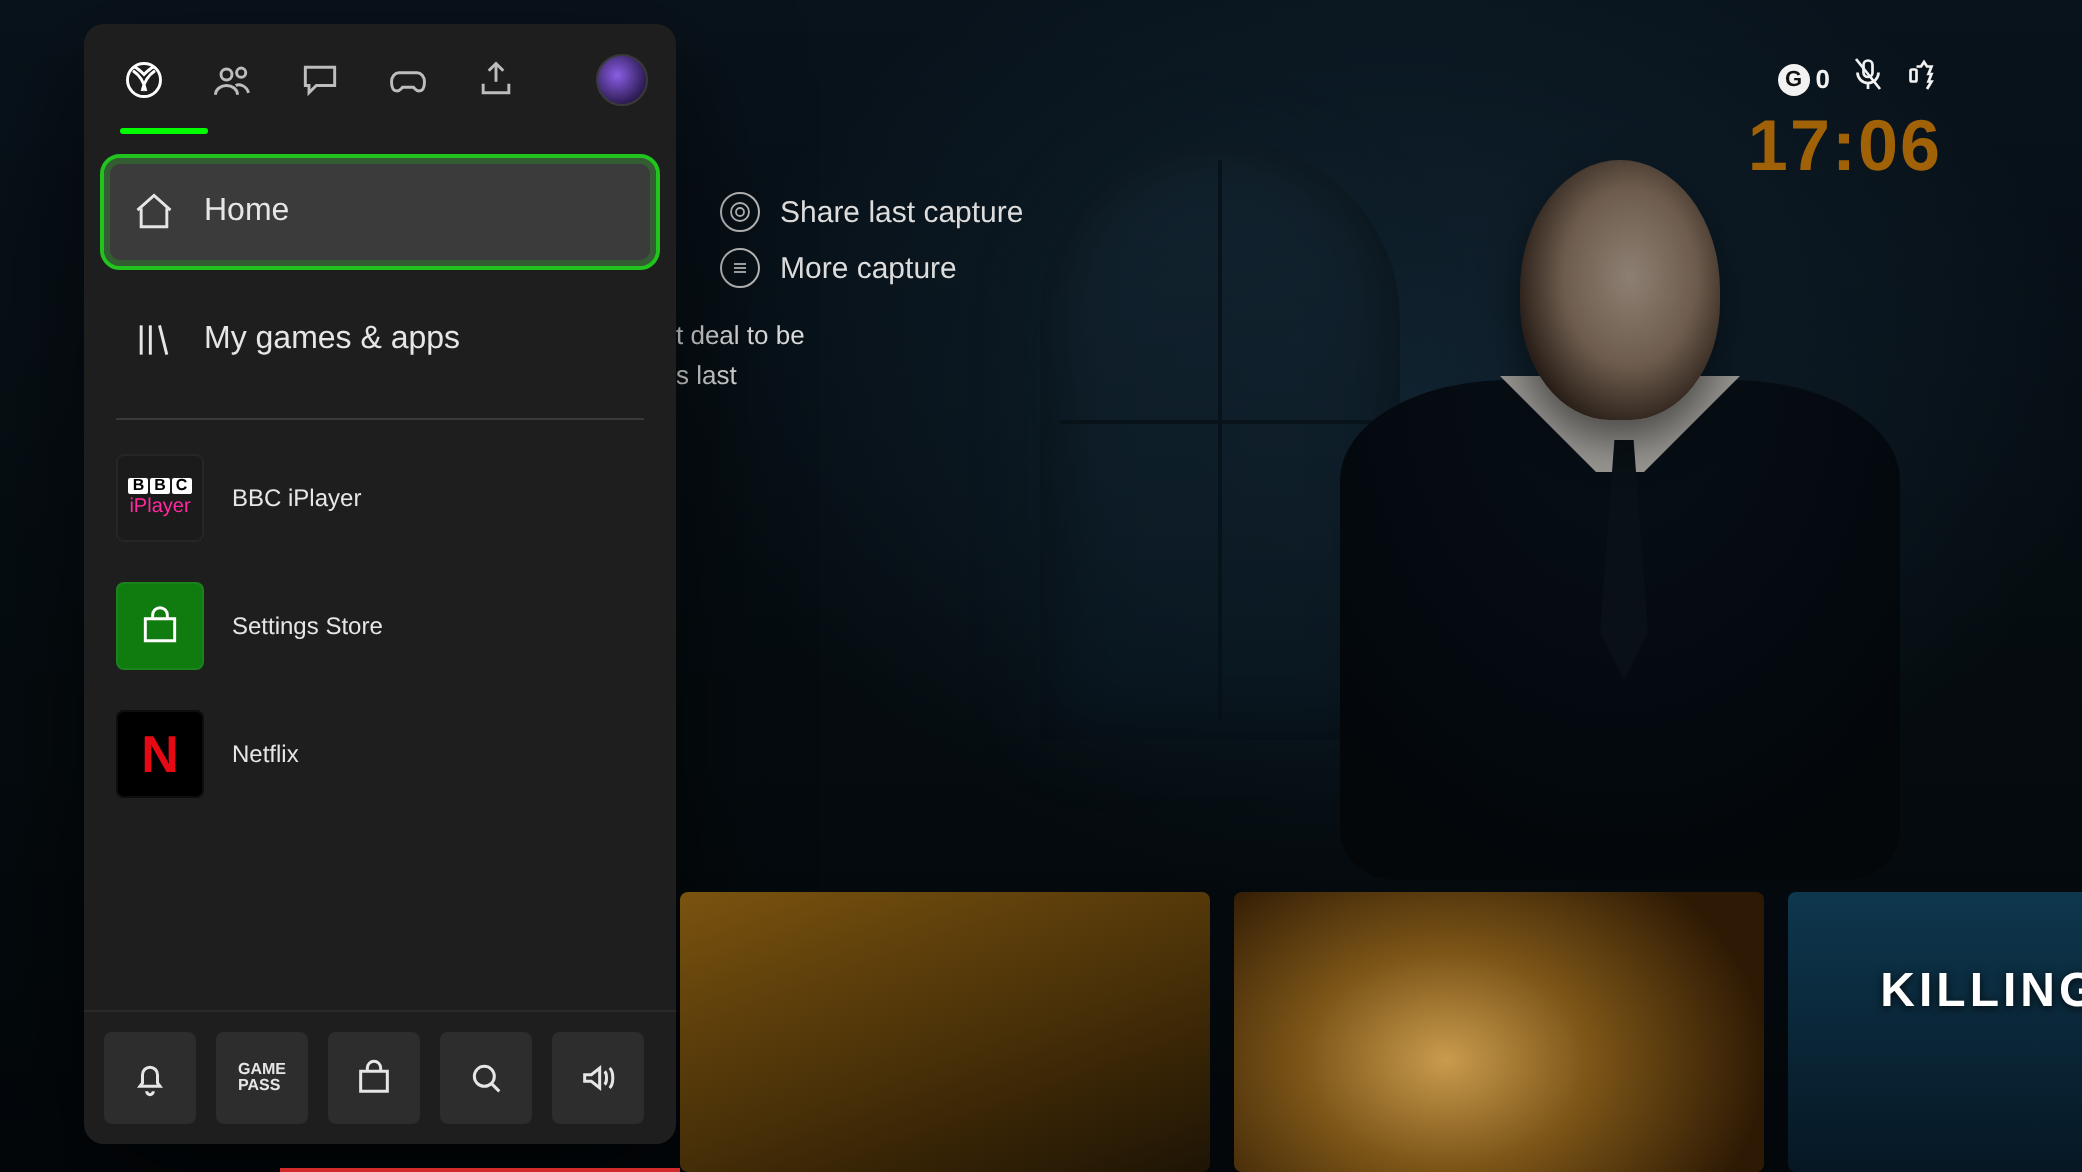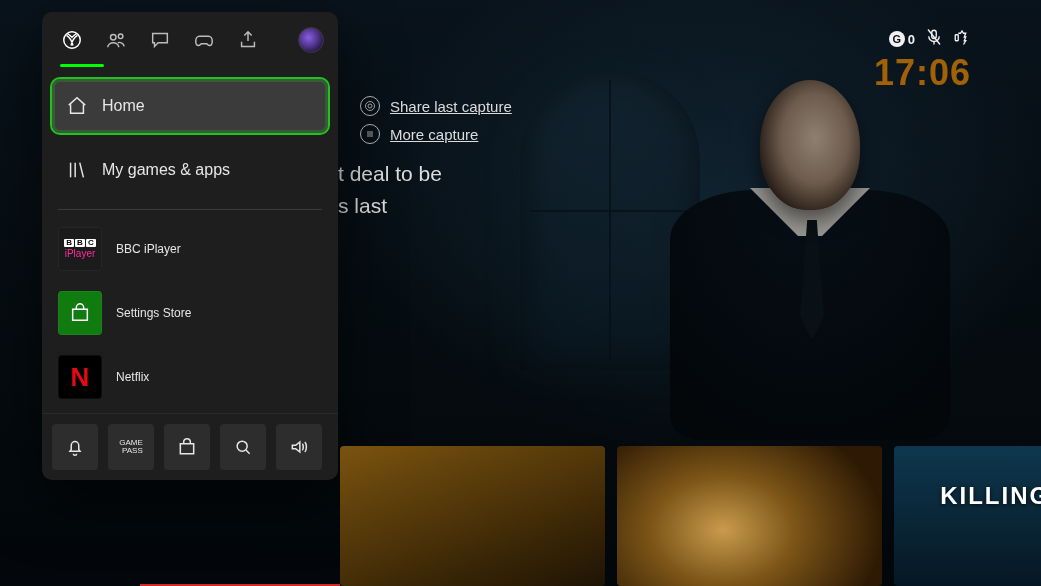--- a/index.html
+++ b/index.html
@@ -63,21 +63,21 @@
   .status-bar svg { width:18px; height:18px; fill:none; stroke:#f2f2f2; stroke-width:1.8; }
   .badge-g { display:inline-flex; align-items:center; gap:3px; font-size:13px; font-weight:600; }
   .badge-g .g { display:inline-block; width:16px; height:16px; border-radius:50%; background:#f2f2f2; color:#111; text-align:center; font-size:11px; line-height:16px; font-weight:700;}
   .clock { position:absolute; right:70px; top:52px; font-size:36px; font-weight:600; letter-spacing:1px; color:#a16207; }
 
   
   .blue-top { position:absolute; left:0; right:0; top:0; height:2px; background:#1c4bd6; }
 
   
   .guide {
-    position:absolute; left:42px; top:12px; width:296px; height:468px;
+    position:absolute; left:42px; top:12px; width:296px; height:560px;
     background:#1e1e1e; border-radius:10px; box-shadow: 0 20px 60px rgba(0,0,0,.6);
     display:flex; flex-direction:column;
   }
   .guide-tabs {
     display:flex; align-items:center; gap:4px; padding:8px 10px 0 10px;
   }
   .guide-tab {
     width:40px; height:40px; border-radius:6px;
     display:flex; align-items:center; justify-content:center;
     color:#bdbdbd;
@@ -122,30 +122,30 @@
 
   
   .guide-bottom {
     display:flex; gap:10px; padding:10px; border-top:1px solid #2a2a2a;
   }
   .sq-btn {
     width:46px; height:46px; background:#2d2d2d; border-radius:4px;
     display:flex; align-items:center; justify-content:center; color:#e6e6e6;
   }
   .sq-btn svg { width:20px; height:20px; fill:none; stroke:#e6e6e6; stroke-width:1.8; }
-  .sq-btn.gp { font-size:8px; font-weight:400; line-height:1; text-align:right; }
+  .sq-btn.gp { font-size:8px; font-weight:700; line-height:1; text-align:left; }
 
   
   .side-options { position:absolute; left:360px; top:96px; display:flex; flex-direction:column; gap:8px; color:#ddd; }
-  .side-option { display:flex; align-items:center; gap:10px; font-size:15px;text-decoration:underline; }
+  .side-option { display:flex; align-items:center; gap:10px; font-size:15px; }
   .circ-ico { width:20px; height:20px; border:1.5px solid #bbb; border-radius:50%; display:flex; align-items:center; justify-content:center; }
   .circ-ico svg { width:12px; height:12px; fill:none; stroke:#bbb; stroke-width:1.8;}
 
   
-  .peek-text { position:absolute; left:338px; top:158px; font-size:21px; color:#ddd; line-height:1.5; }
+  .peek-text { position:absolute; left:338px; top:158px; font-size:13px; color:#ddd; line-height:1.5; }
 
   
   .carousel { position:absolute; left:140px; right:0; bottom:0; height:140px; display:flex; gap:12px; padding-left:200px; }
   .card {
     position:relative; width:265px; height:140px; border-radius:4px; overflow:hidden; flex:0 0 auto;
     display:flex; align-items:flex-end; justify-content:flex-start; padding:8px 12px;
     color:#fff; font-weight:700;
   }
   .card .ttl { font-size:20px; text-shadow:0 1px 4px rgba(0,0,0,.8); font-family: Georgia, 'Times New Roman', serif; }
   .card0 { background: linear-gradient(160deg, #7a530f 0%, #3a2606 70%, #1e1405 100%); }

